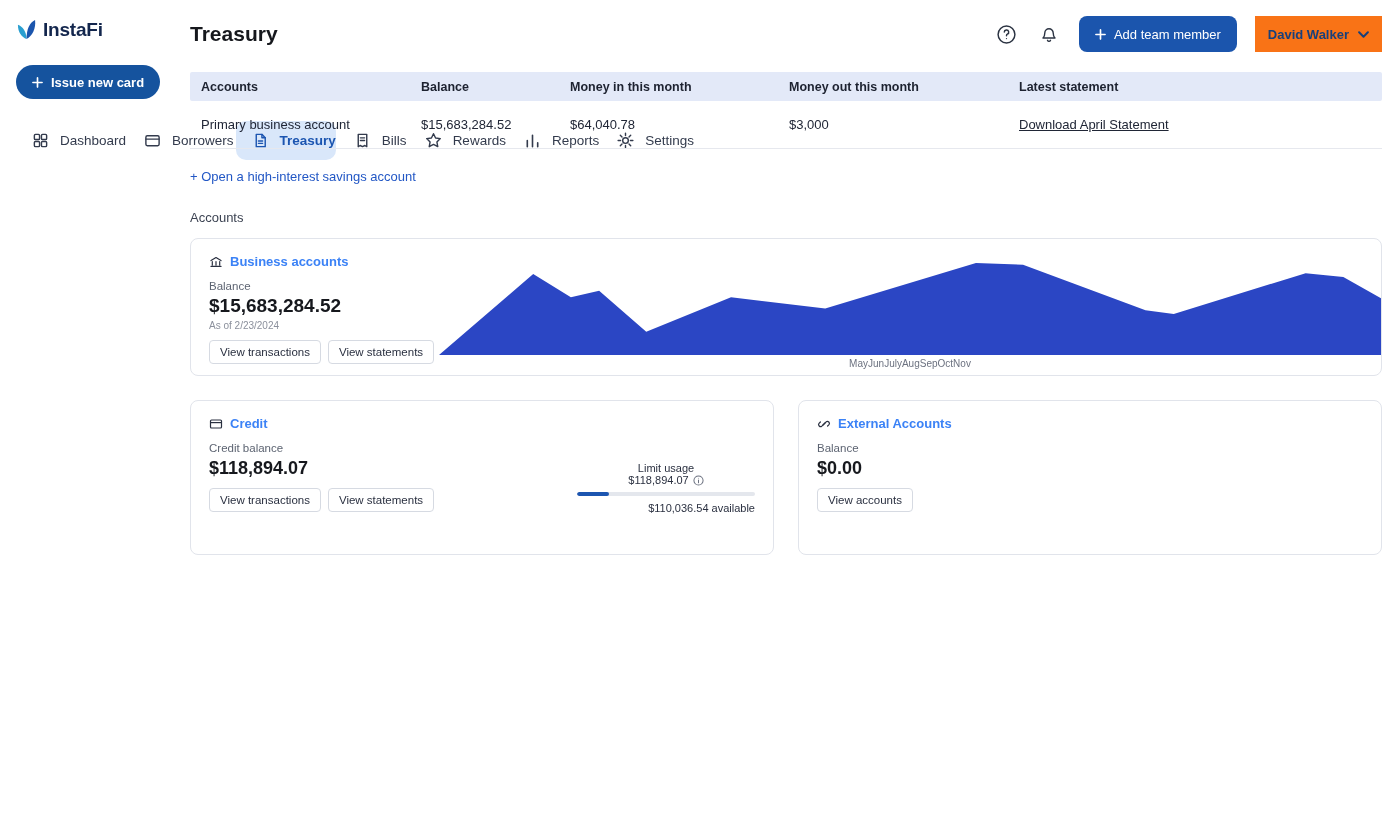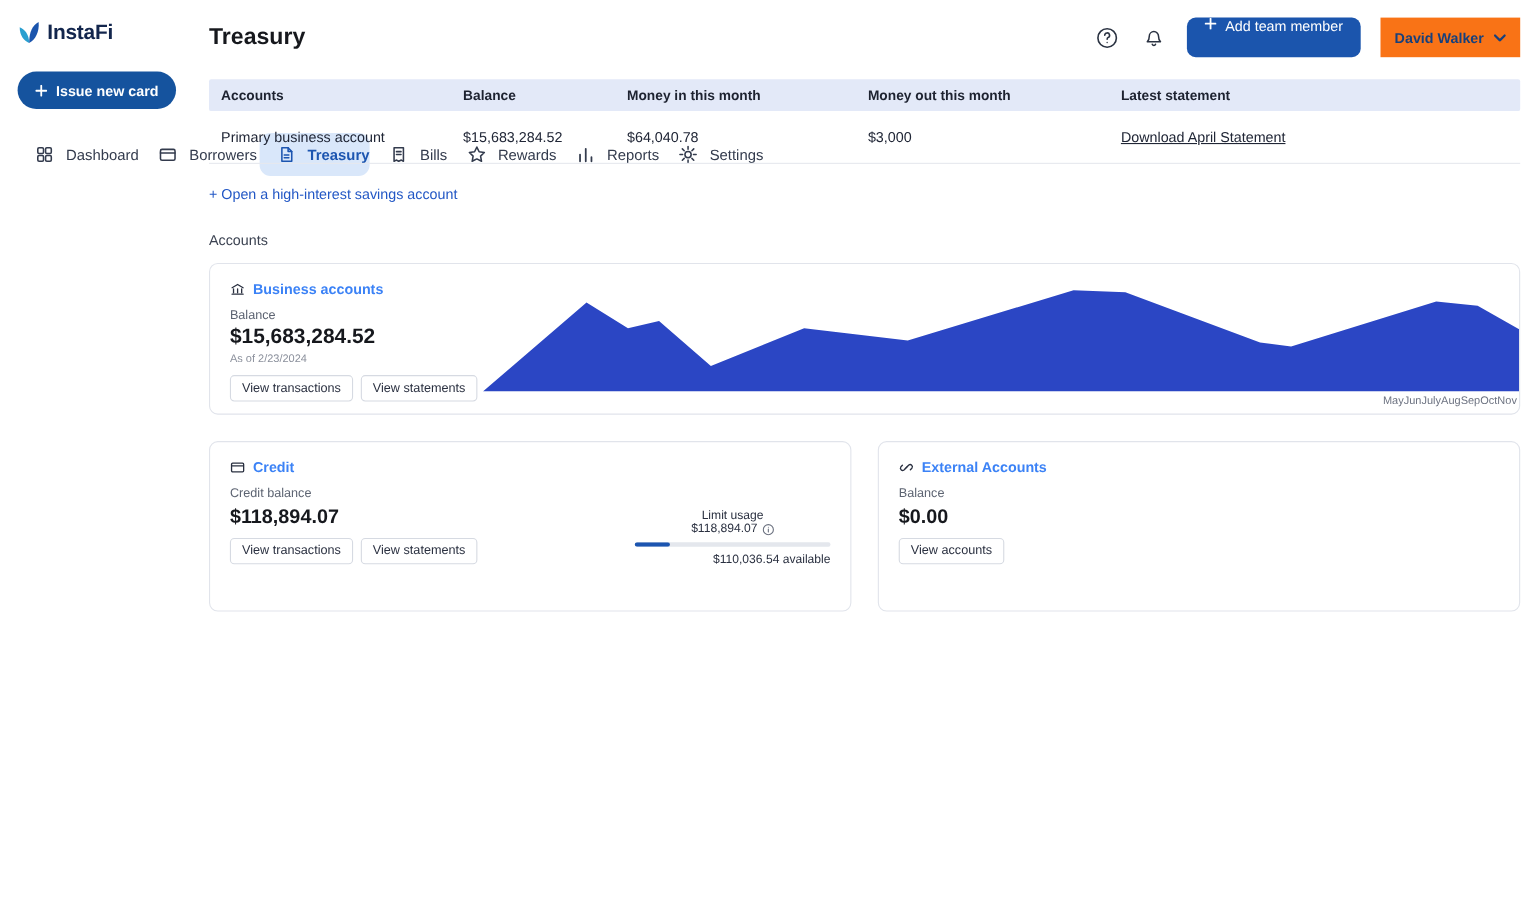--- a/index.html
+++ b/index.html
@@ -29,21 +29,21 @@
   .nav-item svg { flex: 0 0 auto; }
   .nav-item.active { background: #d9e7fa; color: #1c55b0; font-weight: 600; }
 
   
   .main { flex: 1; padding: 0 18px 0 14px; min-width: 0; }
   .topbar { display: flex; align-items: center; padding: 16px 0 12px; }
   .page-title { font-size: 21px; font-weight: 700; color: #16181d; }
   .topbar-right { margin-left: auto; display: flex; align-items: center; gap: 18px; }
   .icon-btn { background: none; border: none; cursor: pointer; display: flex; padding: 2px; }
   .add-btn {
-    display: flex; align-items: flex-start; gap: 8px; background: #1b55ad; color: #fff;
+    display: flex; align-items: center; gap: 8px; background: #1b55ad; color: #fff;
     border: none; border-radius: 8px; height: 36px; padding: 0 16px;
     font-size: 13px; font-weight: 500; cursor: pointer; font-family: inherit;
   }
   .user-btn {
     display: flex; align-items: center; gap: 9px; background: #f97316; color: #16407c;
     border: none; border-radius: 0; height: 36px; padding: 0 13px;
     font-size: 13px; font-weight: 600; cursor: pointer; font-family: inherit;
   }
 
   
@@ -66,21 +66,21 @@
   .mini-label { margin-top: 11px; font-size: 11.5px; color: #5d6472; }
   .big-amount { margin-top: 3px; font-size: 19px; font-weight: 700; color: #16181d; }
   .as-of { margin-top: 3px; font-size: 10px; color: #8b909c; }
   .btn-row { margin-top: 9px; display: flex; gap: 7px; }
   .ghost-btn {
     background: #fff; border: 1px solid #d6dae2; border-radius: 4px;
     font-size: 11.5px; color: #2a3040; padding: 5px 10px; cursor: pointer; font-family: inherit; white-space: nowrap;
   }
   .chart-wrap { flex: 1; display: flex; flex-direction: column; justify-content: flex-end; padding-bottom: 6px; min-width: 0; }
   .chart-svg { width: 100%; height: 93px; display: block; }
-  .chart-x { display: flex; justify-content: flex-end; padding: 3px 2px 0; font-size: 10px; color: #6c7280; }
+  .chart-x { display: flex; justify-content: center; padding: 3px 2px 0; font-size: 10px; color: #6c7280; }
 
   .cards-row { margin-top: 24px; display: grid; grid-template-columns: 1fr 1fr; gap: 24px; }
   .small-card { height: 155px; padding: 15px 18px; display: flex; }
   .small-card .big-amount { font-size: 18px; margin-top: 4px; }
   .limit-block { margin-left: auto; align-self: flex-end; margin-bottom: 25px; width: 178px; }
   .limit-top { display: flex; justify-content: space-between; align-items: center; font-size: 11px; color: #2a3040; flex-direction: column; }
   .limit-val { display: flex; align-items: center; gap: 4px; }
   .progress { margin-top: 6px; height: 4px; background: #e4e7ed; border-radius: 2px; overflow: hidden; }
   .progress-fill { height: 100%; background: #1c55b0; border-radius: 2px; width: 0; }
   .available { margin-top: 6px; text-align: right; font-size: 11px; color: #2a3040; }

